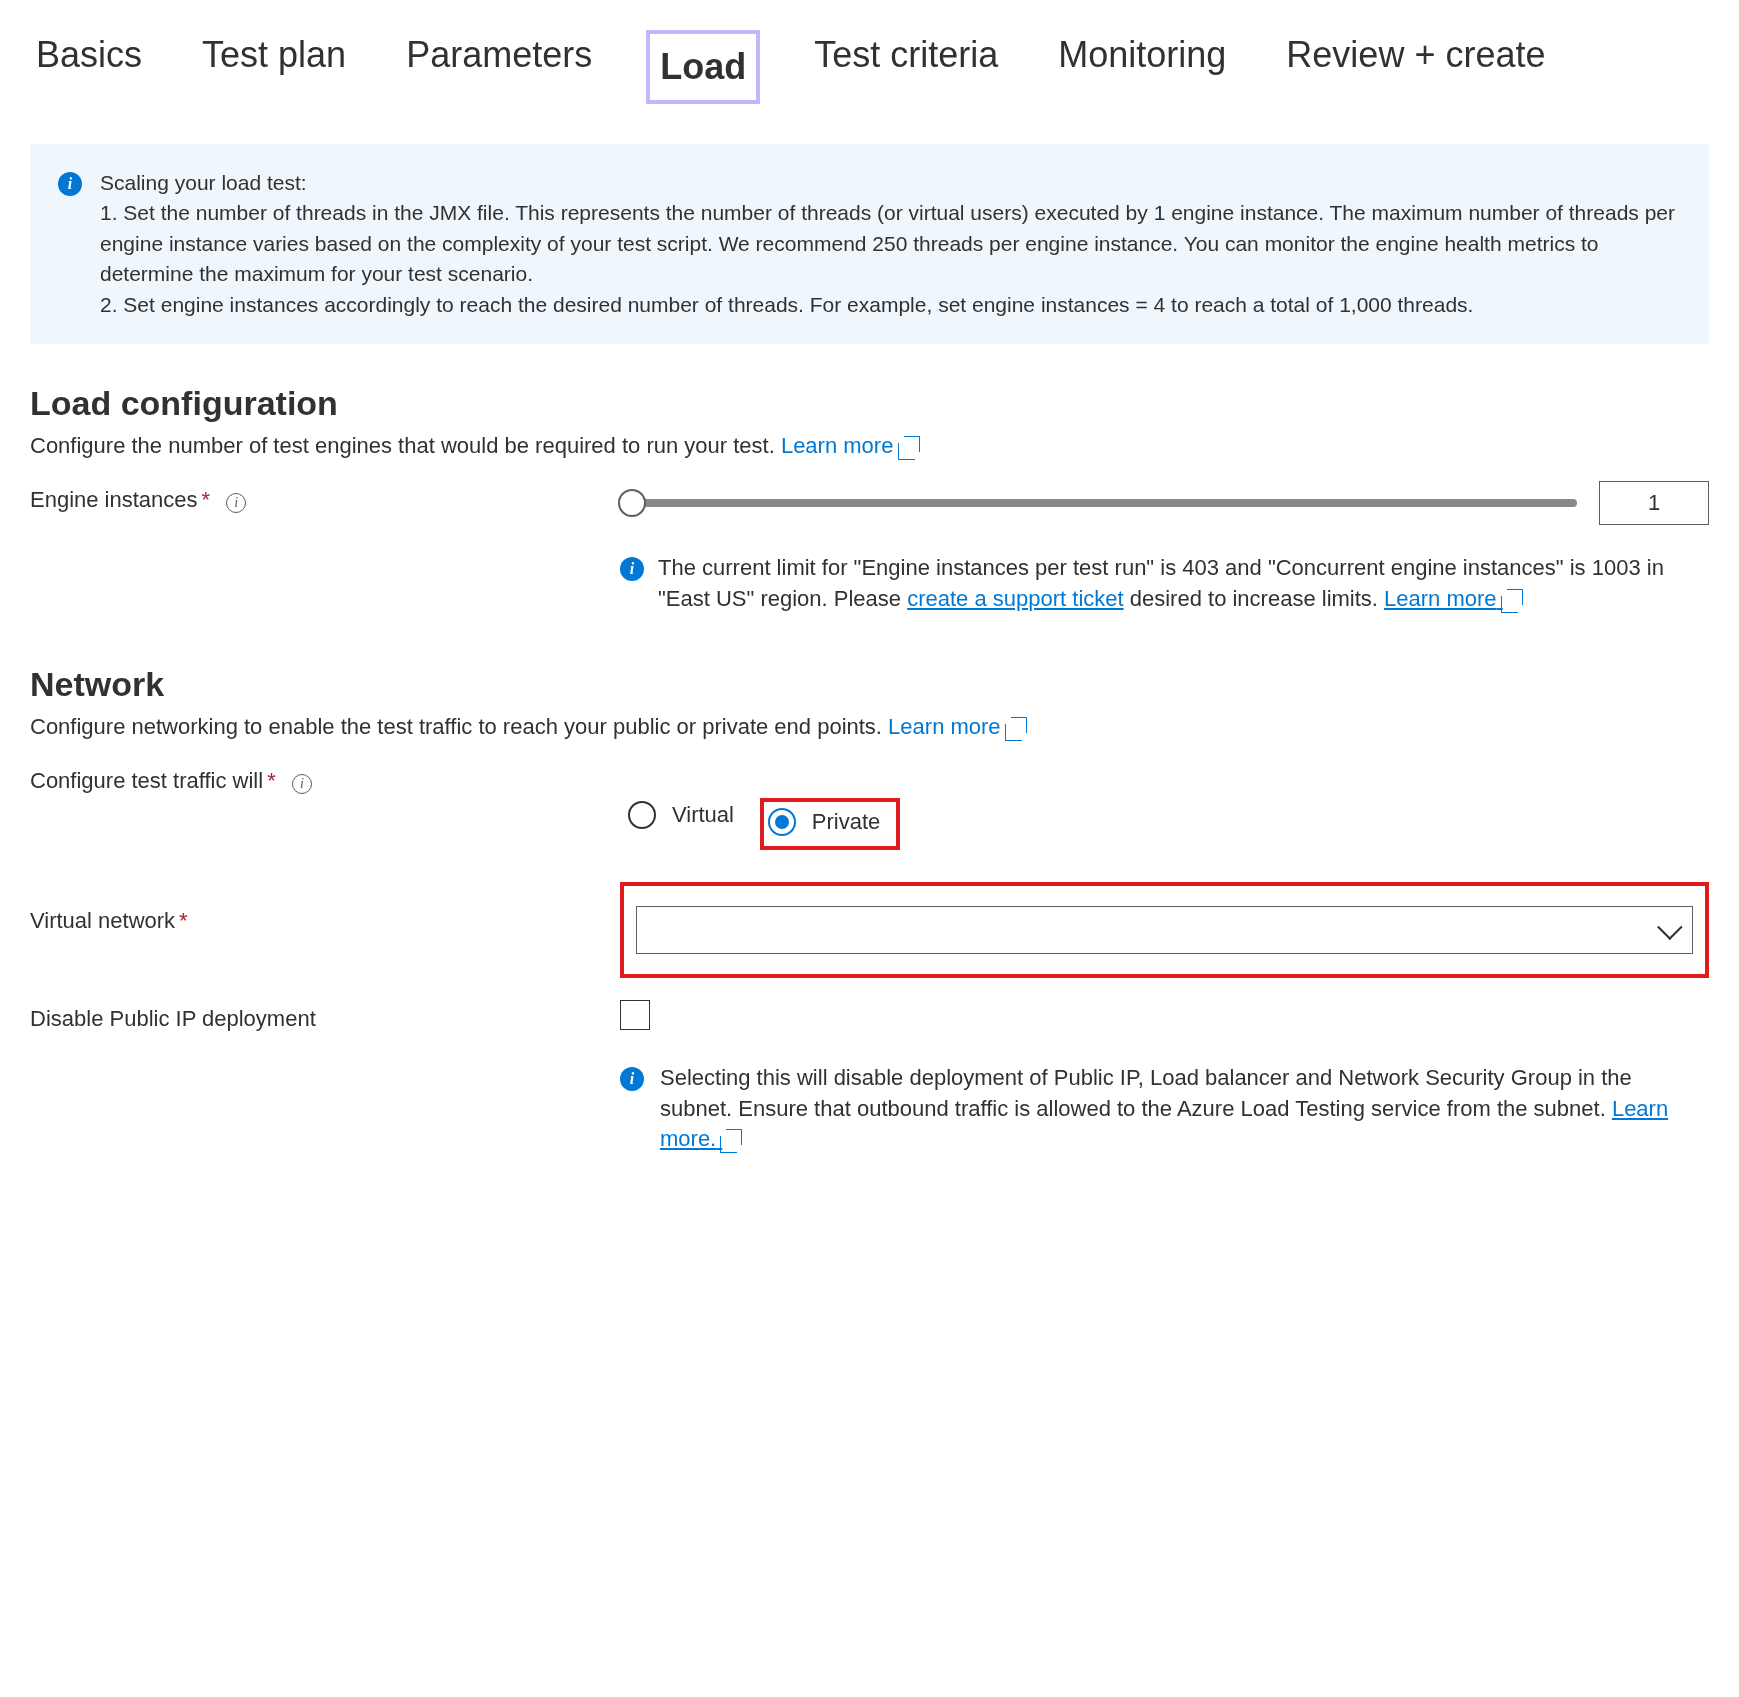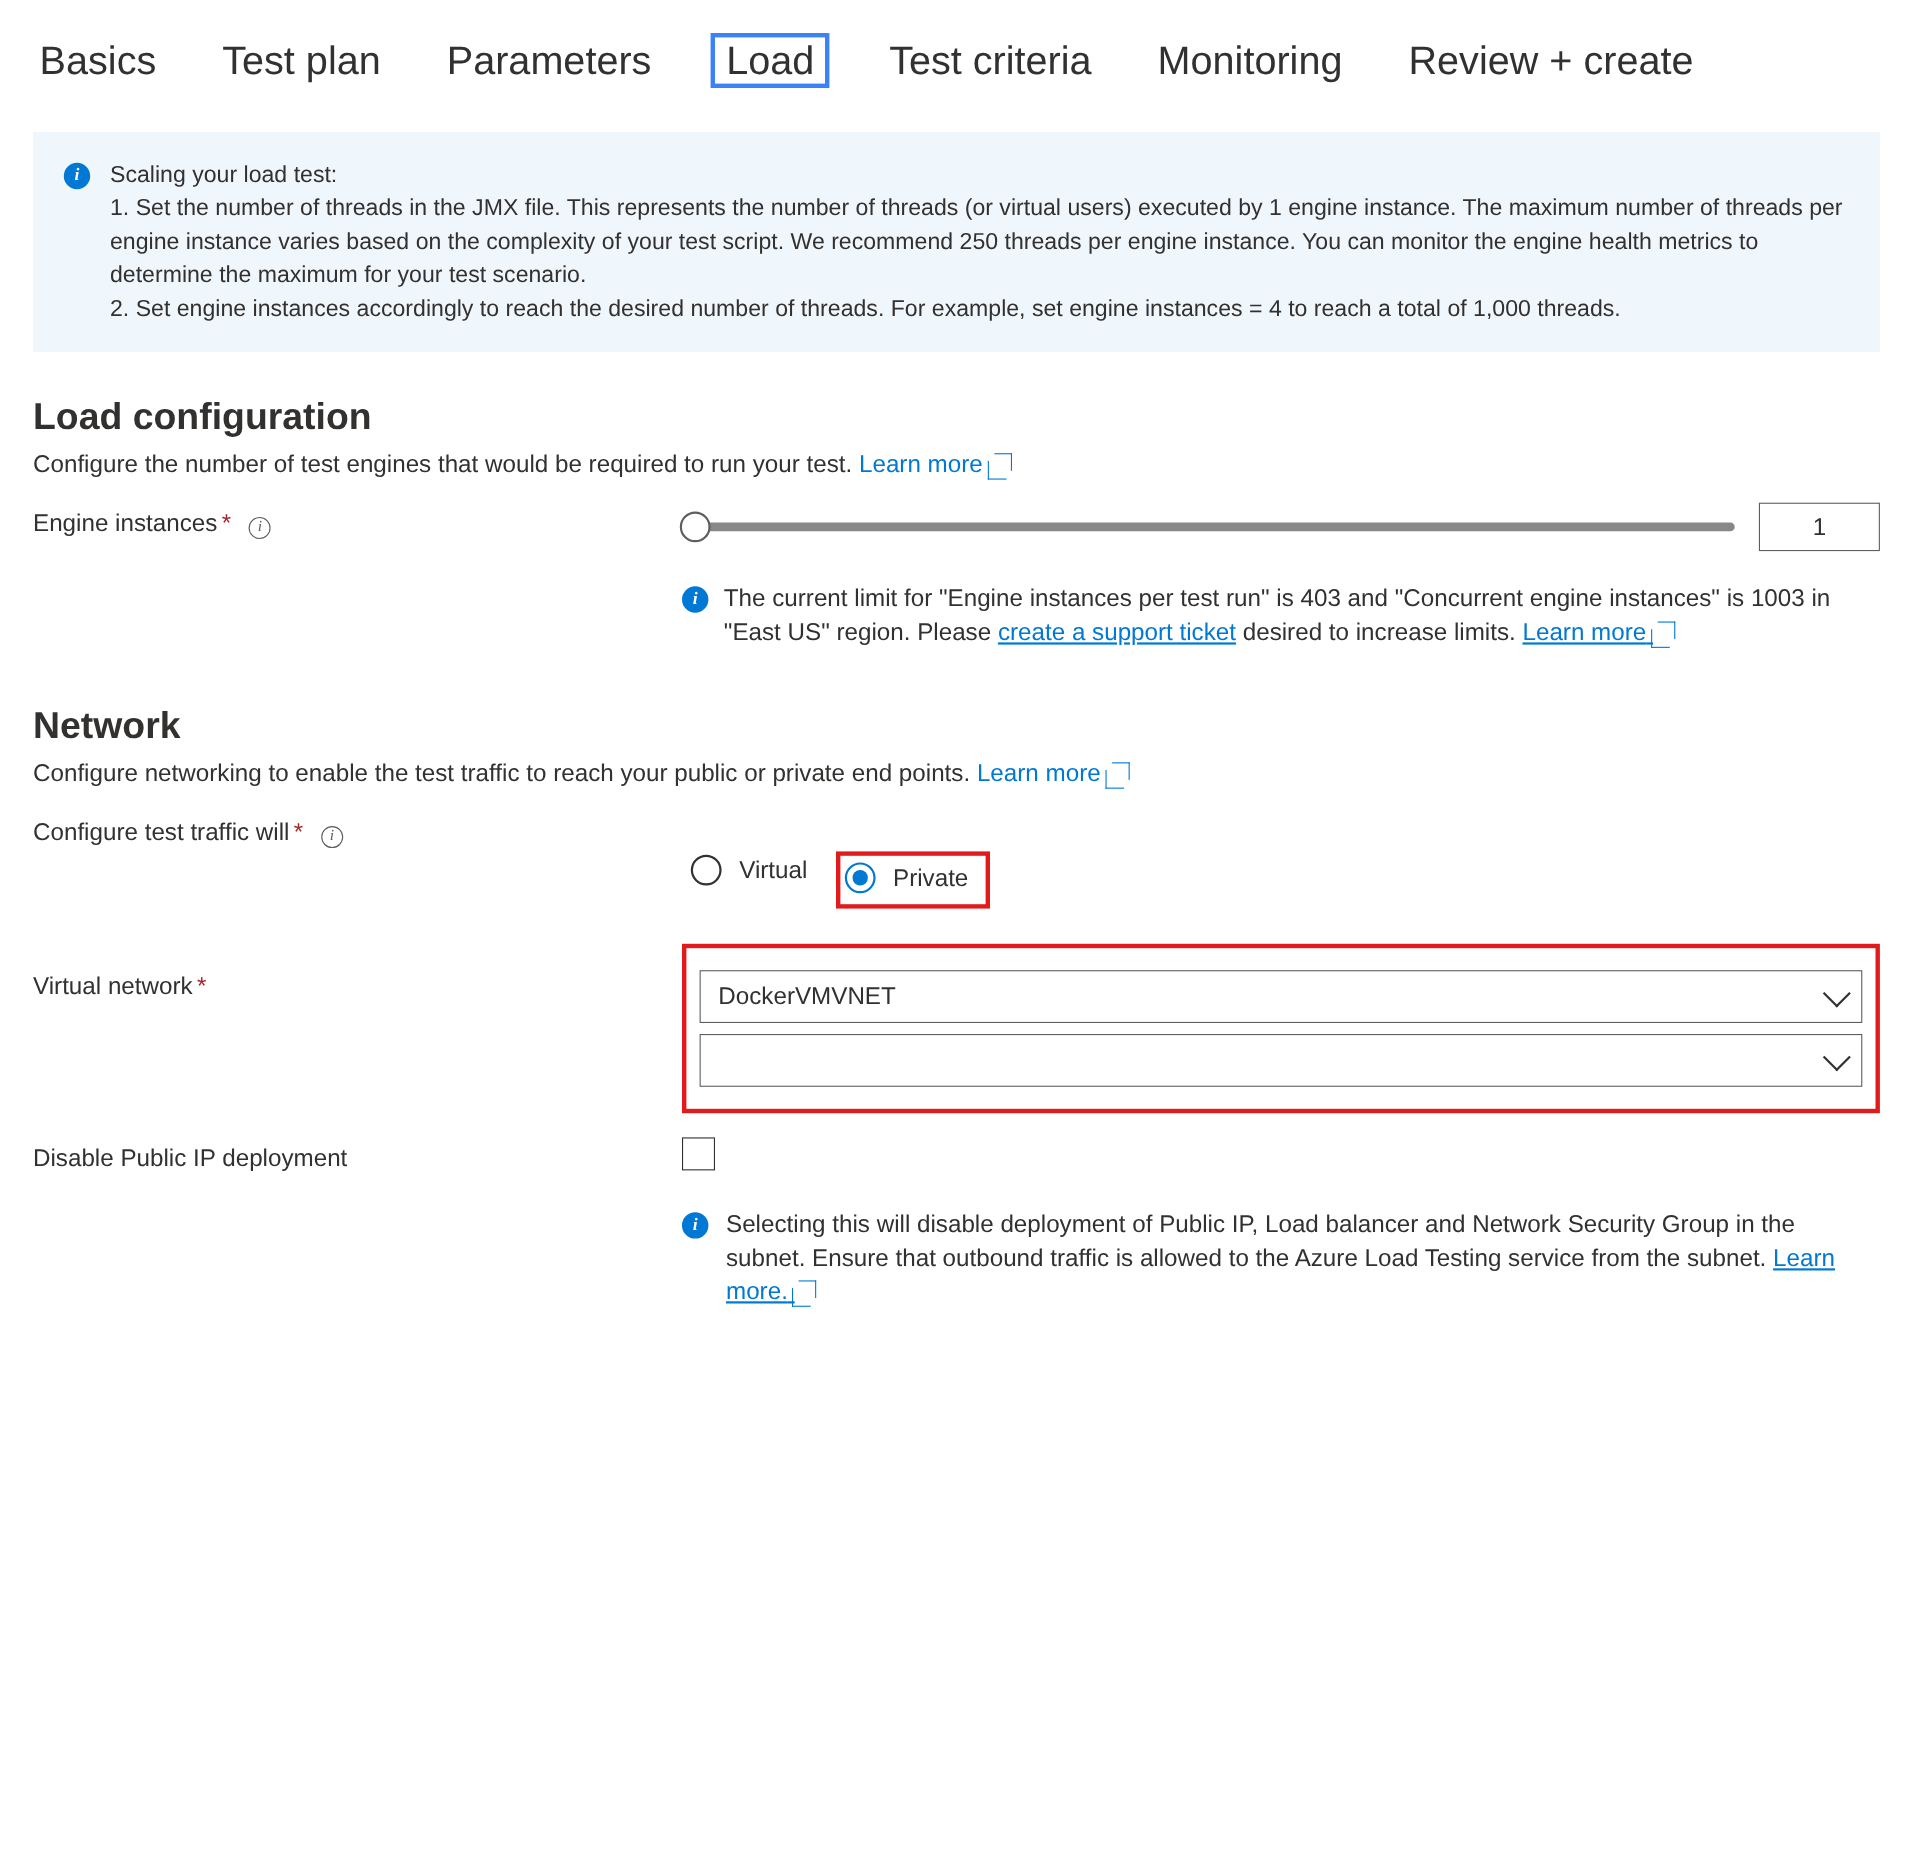--- a/index.html
+++ b/index.html
@@ -16,23 +16,23 @@
     gap: 48px;
     margin-bottom: 40px;
   }
   .tab {
     font-size: 36px;
     color: #323130;
     cursor: pointer;
     padding: 4px 6px;
   }
   .tab.active {
-    font-weight: 400;
-    border: 4px solid #3b82f6;
-    padding: 0 10px;
+    font-weight: 700;
+    border: 4px solid #c4b5fd;
+    padding: 12px 10px;
   }
   .info-box {
     background: #eff6fc;
     padding: 24px 28px 24px 28px;
     margin-bottom: 40px;
     display: flex;
     gap: 18px;
     align-items: flex-start;
   }
   .info-icon {
@@ -224,24 +224,20 @@
 
 <div style="display:flex;">
   <div style="width:590px;">
     <div class="form-label-col" style="margin-top:34px;">
       <span>Virtual network</span><span class="req">*</span>
     </div>
   </div>
   <div style="flex:1;">
     <div class="select-area">
       <div class="select-box">
-        <span>DockerVMVNET</span>
-        <span class="chevron-down"></span>
-      </div>
-      <div class="select-box">
         <span></span>
         <span class="chevron-down"></span>
       </div>
     </div>
   </div>
 </div>
 
 <div class="form-row" style="margin-top:22px;">
   <div class="form-label-col">Disable Public IP deployment</div>
   <div class="form-control-col">

